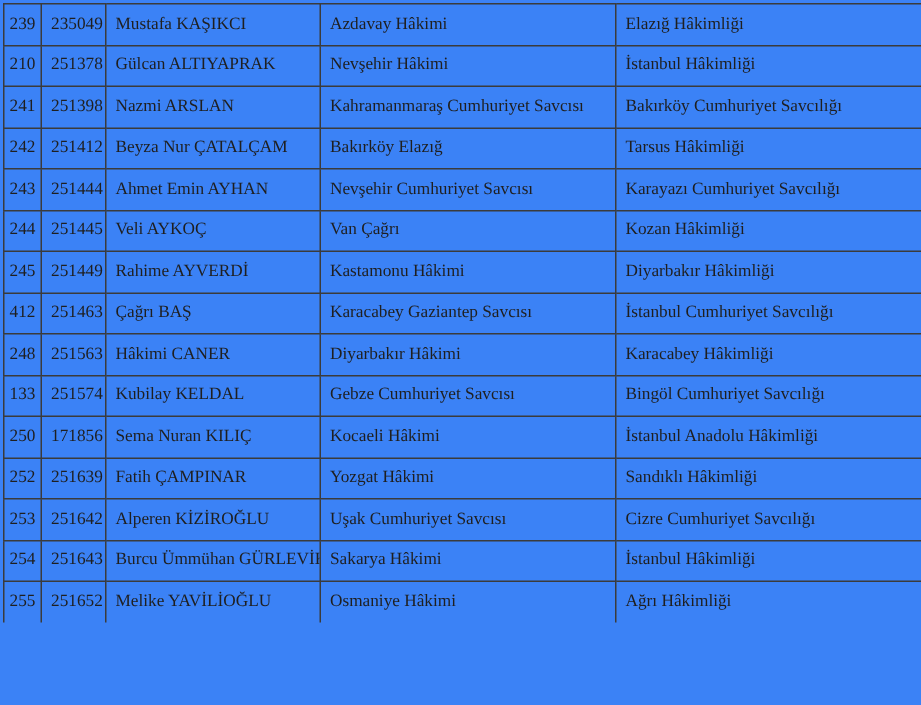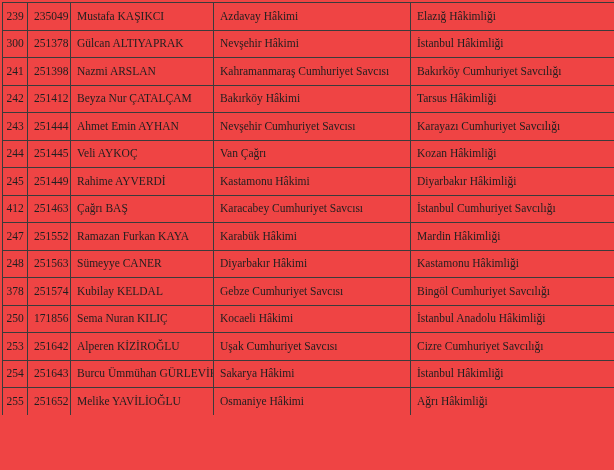--- a/index.html
+++ b/index.html
@@ -5,21 +5,21 @@
   html, body {
     margin: 0;
     padding: 0;
     background: #ffffff;
   }
   .page {
     position: relative;
     width: 614px;
     height: 470px;
     overflow: hidden;
-    background: #ef4444;
+    background: #3b82f6;
     font-family: "Liberation Serif", "DejaVu Serif", serif;
     color: #1f1f1f;
   }
   table.appointments {
     position: absolute;
     left: 2px;
     top: 2px;
     width: 612px;
     border-collapse: collapse;
     table-layout: fixed;
@@ -59,38 +59,38 @@
     </colgroup>
     <tbody>
         <tr>
       <td class="col-no">239</td>
       <td class="col-registry">235049</td>
       <td class="col-name">Mustafa KAŞIKCI</td>
       <td class="col-current">Azdavay Hâkimi</td>
       <td class="col-new">Elazığ Hâkimliği</td>
     </tr>
         <tr>
-      <td class="col-no">300</td>
+      <td class="col-no">210</td>
       <td class="col-registry">251378</td>
       <td class="col-name">Gülcan ALTIYAPRAK</td>
       <td class="col-current">Nevşehir Hâkimi</td>
       <td class="col-new">İstanbul Hâkimliği</td>
     </tr>
         <tr>
       <td class="col-no">241</td>
       <td class="col-registry">251398</td>
       <td class="col-name">Nazmi ARSLAN</td>
       <td class="col-current">Kahramanmaraş Cumhuriyet Savcısı</td>
       <td class="col-new">Bakırköy Cumhuriyet Savcılığı</td>
     </tr>
         <tr>
       <td class="col-no">242</td>
       <td class="col-registry">251412</td>
       <td class="col-name">Beyza Nur ÇATALÇAM</td>
-      <td class="col-current">Bakırköy Hâkimi</td>
+      <td class="col-current">Bakırköy Elazığ</td>
       <td class="col-new">Tarsus Hâkimliği</td>
     </tr>
         <tr>
       <td class="col-no">243</td>
       <td class="col-registry">251444</td>
       <td class="col-name">Ahmet Emin AYHAN</td>
       <td class="col-current">Nevşehir Cumhuriyet Savcısı</td>
       <td class="col-new">Karayazı Cumhuriyet Savcılığı</td>
     </tr>
         <tr>
@@ -104,50 +104,50 @@
       <td class="col-no">245</td>
       <td class="col-registry">251449</td>
       <td class="col-name">Rahime AYVERDİ</td>
       <td class="col-current">Kastamonu Hâkimi</td>
       <td class="col-new">Diyarbakır Hâkimliği</td>
     </tr>
         <tr>
       <td class="col-no">412</td>
       <td class="col-registry">251463</td>
       <td class="col-name">Çağrı BAŞ</td>
-      <td class="col-current">Karacabey Cumhuriyet Savcısı</td>
+      <td class="col-current">Karacabey Gaziantep Savcısı</td>
       <td class="col-new">İstanbul Cumhuriyet Savcılığı</td>
-    </tr>
-        <tr>
-      <td class="col-no">247</td>
-      <td class="col-registry">251552</td>
-      <td class="col-name">Ramazan Furkan KAYA</td>
-      <td class="col-current">Karabük Hâkimi</td>
-      <td class="col-new">Mardin Hâkimliği</td>
     </tr>
         <tr>
       <td class="col-no">248</td>
       <td class="col-registry">251563</td>
-      <td class="col-name">Sümeyye CANER</td>
+      <td class="col-name">Hâkimi CANER</td>
       <td class="col-current">Diyarbakır Hâkimi</td>
-      <td class="col-new">Kastamonu Hâkimliği</td>
+      <td class="col-new">Karacabey Hâkimliği</td>
     </tr>
         <tr>
-      <td class="col-no">378</td>
+      <td class="col-no">133</td>
       <td class="col-registry">251574</td>
       <td class="col-name">Kubilay KELDAL</td>
       <td class="col-current">Gebze Cumhuriyet Savcısı</td>
       <td class="col-new">Bingöl Cumhuriyet Savcılığı</td>
     </tr>
         <tr>
       <td class="col-no">250</td>
       <td class="col-registry">171856</td>
       <td class="col-name">Sema Nuran KILIÇ</td>
       <td class="col-current">Kocaeli Hâkimi</td>
       <td class="col-new">İstanbul Anadolu Hâkimliği</td>
+    </tr>
+        <tr>
+      <td class="col-no">252</td>
+      <td class="col-registry">251639</td>
+      <td class="col-name">Fatih ÇAMPINAR</td>
+      <td class="col-current">Yozgat Hâkimi</td>
+      <td class="col-new">Sandıklı Hâkimliği</td>
     </tr>
         <tr>
       <td class="col-no">253</td>
       <td class="col-registry">251642</td>
       <td class="col-name">Alperen KİZİROĞLU</td>
       <td class="col-current">Uşak Cumhuriyet Savcısı</td>
       <td class="col-new">Cizre Cumhuriyet Savcılığı</td>
     </tr>
         <tr>
       <td class="col-no">254</td>

